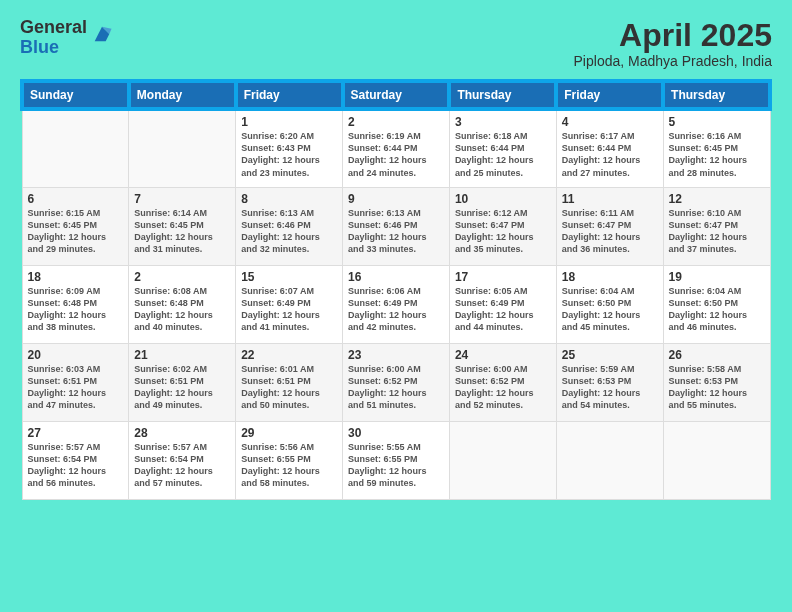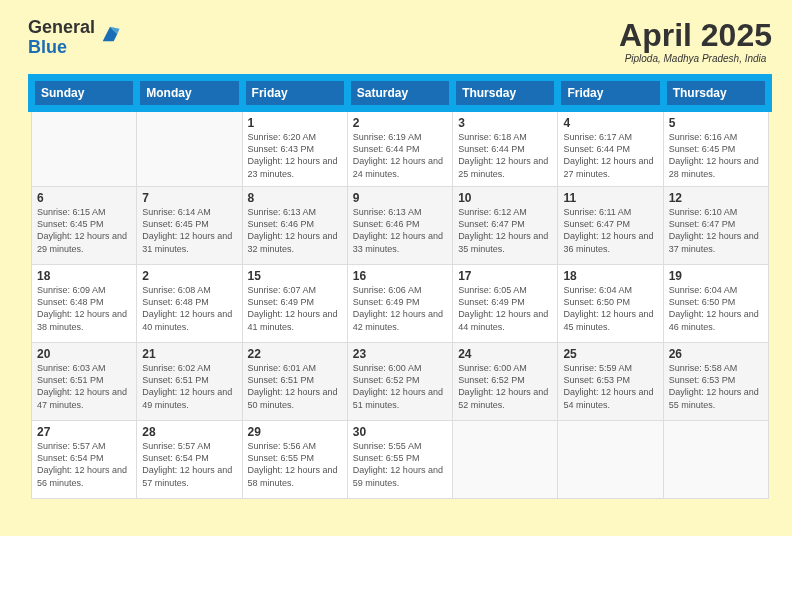--- a/index.html
+++ b/index.html
@@ -5,23 +5,23 @@
     * { margin: 0; padding: 0; box-sizing: border-box; }
     body {
       font-family: Arial, sans-serif;
       background: #fff;
       width: 792px;
       height: 612px;
       overflow: hidden;
     }
     .page {
       width: 792px;
-      height: 536px;
-      padding: 18px 20px 14px 28px;
-      background: #fef9c3;
+      height: 612px;
+      padding: 18px 20px 14px 20px;
+      background: #5eead4;
     }
     .header {
       display: flex;
       justify-content: space-between;
       align-items: flex-start;
       margin-bottom: 10px;
     }
     .logo {
       display: flex;
       align-items: center;
@@ -36,46 +36,45 @@
     }
     .logo-blue {
       color: #1a6eb5;
     }
     .logo-icon {
       width: 22px;
       height: 22px;
       margin-left: 3px;
     }
     .title-block {
-      text-align: center;
+      text-align: right;
     }
     .month-title {
       font-size: 32px;
       font-weight: bold;
       color: #333;
       line-height: 1.1;
     }
     .subtitle {
-      font-size: 10px;
-      color: #333;
-      font-style: italic;
+      font-size: 14px;
+      color: #333;
     }
     .calendar {
       width: 100%;
       border-collapse: collapse;
       table-layout: fixed;
     }
     .calendar th {
       background-color: #1a6eb5;
       color: #fff;
       text-align: left;
       padding: 5px 6px;
       font-size: 12px;
       font-weight: bold;
-      border: 7px solid #0ea5e9;
+      border: 4px solid #0ea5e9;
     }
     .calendar td {
       vertical-align: top;
       padding: 4px 5px;
       border: 1px solid #ddd;
       font-size: 9.5px;
       color: #333;
       height: 78px;
       background: #fff;
     }
@@ -83,20 +82,21 @@
       font-size: 12px;
       font-weight: bold;
       color: #333;
       display: block;
       margin-bottom: 1px;
     }
     .day-info {
       font-size: 9px;
       color: #555;
       line-height: 1.35;
+      font-weight: bold;
     }
     .empty-cell {
       background: #f9f9f9;
     }
     tr:nth-child(odd) td { background: #ffffff; }
     tr:nth-child(even) td { background: #f5f5f5; }
     .calendar thead tr th { background: #1a6eb5; }
   </style>
 </head>
 <body>

